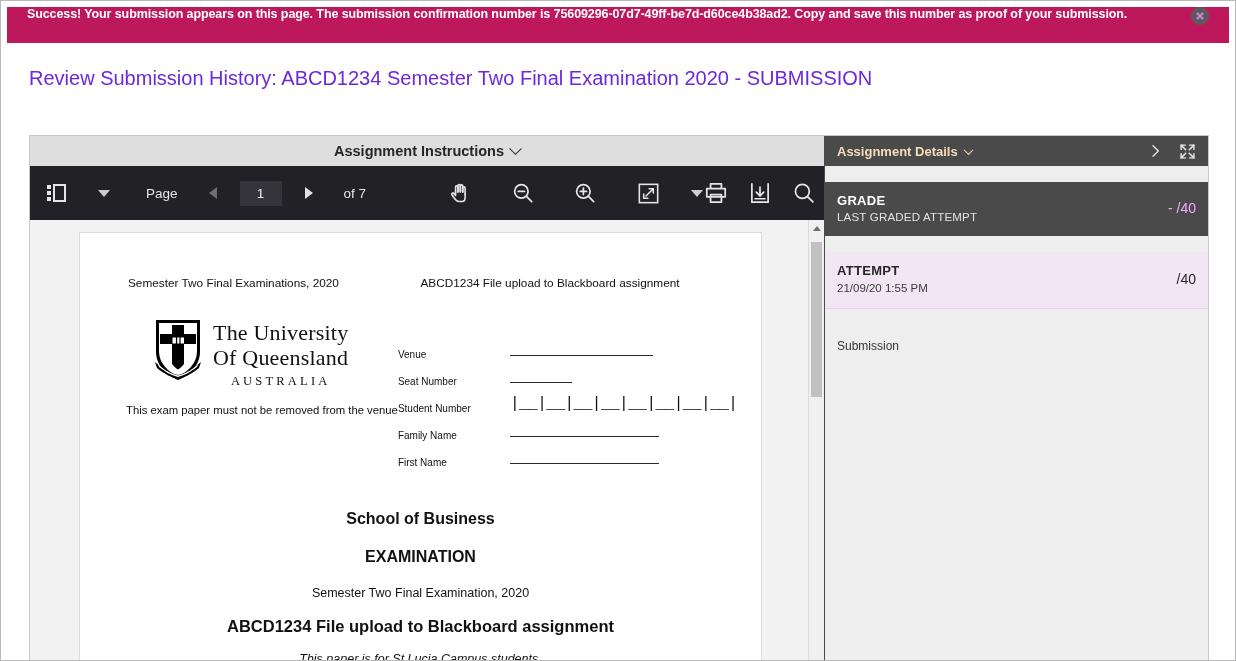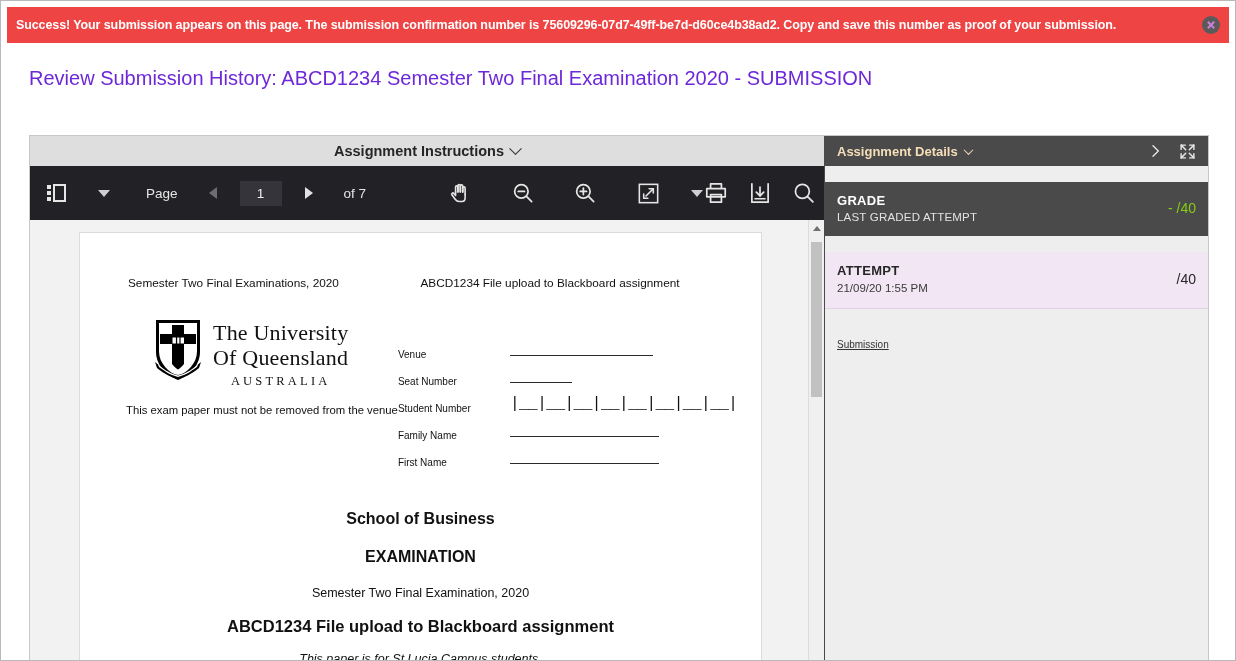--- a/index.html
+++ b/index.html
@@ -17,24 +17,23 @@
     background: #ffffff;
     border: 1px solid #b9b9b9;
     overflow: hidden;
   }
 
   
   .banner {
     position: absolute;
     left: 6px; top: 6px;
     width: 1222px; height: 36px;
-    background: #ef4444;
-    display: flex;
-    align-items: center;
-    padding: 0 9px;
+    background: #be185d;
+    display: flex;
+    padding: 0 20px;
   }
   .banner-text {
     color: #ffffff;
     font-size: 12.5px;
     font-weight: bold;
     letter-spacing: -0.1px;
     white-space: nowrap;
     flex: 1;
   }
   .banner-close {
@@ -291,42 +290,42 @@
   .grade-box {
     background: #4a4a4a;
     padding: 11px 12px 13px 12px;
     display: flex;
     align-items: center;
     flex: 0 0 auto;
   }
   .grade-labels { flex: 1; }
   .grade-title { color: #ffffff; font-size: 13px; font-weight: bold; letter-spacing: 0.3px; }
   .grade-sub { color: #e2e2e2; font-size: 11.5px; margin-top: 3px; letter-spacing: 0.2px; }
-  .grade-score { color: #84cc16; font-size: 14px; white-space: nowrap; }
+  .grade-score { color: #f0abfc; font-size: 14px; white-space: nowrap; }
 
   .attempt-box {
     background: #f2e6f5;
     padding: 11px 12px 14px 12px;
     display: flex;
     align-items: center;
     border-bottom: 1px solid #e0d4e3;
     flex: 0 0 auto;
     cursor: pointer;
   }
   .attempt-labels { flex: 1; }
   .attempt-title { color: #262626; font-size: 13px; font-weight: bold; letter-spacing: 0.3px; }
   .attempt-sub { color: #3a3a3a; font-size: 11.5px; margin-top: 4px; }
   .attempt-score { color: #262626; font-size: 14px; white-space: nowrap; }
 
   .submission-box {
     padding: 14px 12px 0 12px;
     flex: 1 1 auto;
     background: #eeeeee;
   }
-  .submission-label { font-size: 10px; color: #333; text-decoration: underline; }
+  .submission-label { font-size: 12px; color: #333; }
   .submission-row {
     display: flex; align-items: flex-start;
     margin-top: 12px;
   }
   .file-icon { flex: 0 0 auto; margin-top: 2px; }
   .file-link {
     flex: 1 1 auto;
     margin-left: 10px;
     color: #1560a0;
     font-size: 13.2px;

